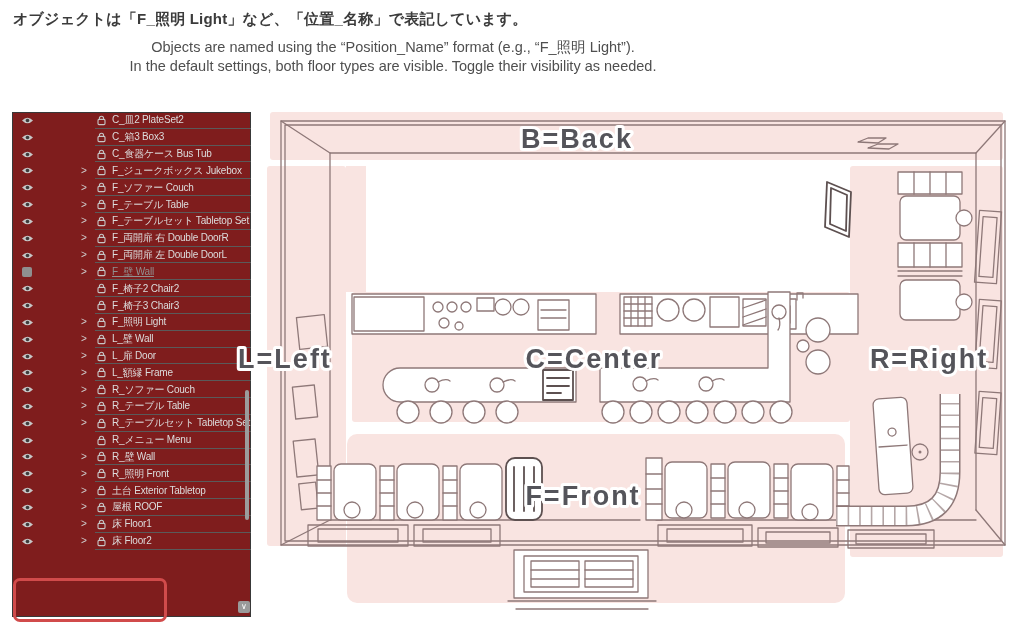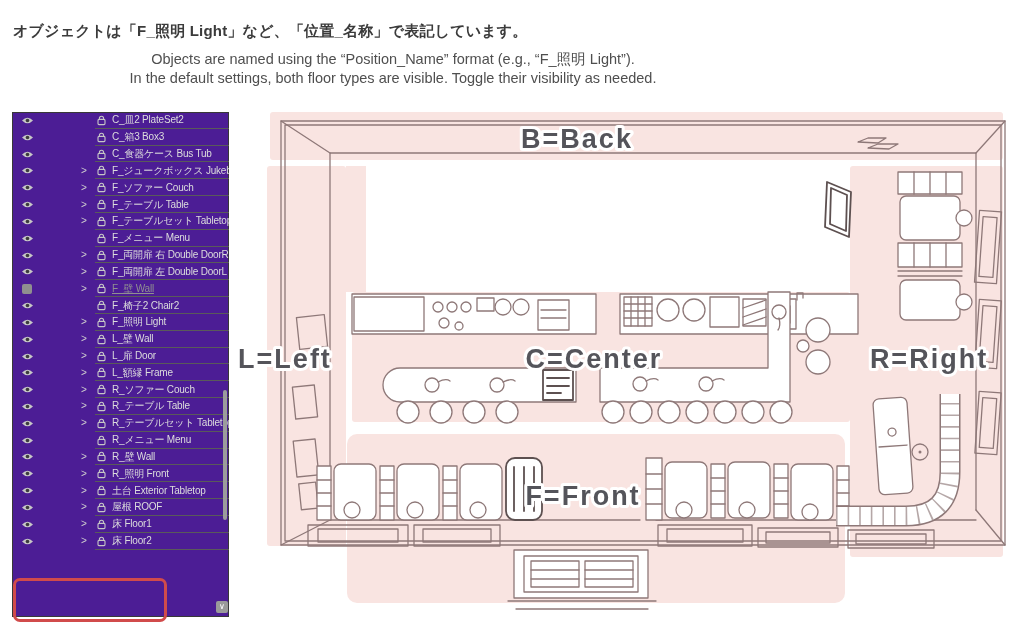--- a/index.html
+++ b/index.html
@@ -1,28 +1,28 @@
 <!DOCTYPE html>
 <html><head>
 <meta charset="utf-8">
 <style>
   html,body{margin:0;padding:0;}
   body{
     width:1024px;height:630px;position:relative;background:#ffffff;
     font-family:"Liberation Sans", sans-serif;overflow:hidden;
   }
   
-  .header{position:absolute;left:13px;top:20px;width:760px;}
+  .header{position:absolute;left:13px;top:8px;width:760px;}
   .jp{font-size:15px;font-weight:700;color:#3b3b3b;line-height:21px;letter-spacing:.2px;}
   .en{font-size:14.5px;font-weight:400;color:#4f4f4f;line-height:19px;margin-top:9px;text-align:center;}
   .jp div,.en div{white-space:nowrap;}
   
   .panel{
-    position:absolute;left:12px;top:112px;width:217px;height:505px;
-    background:#4c1d95;box-shadow:0 0 0 1px #383838 inset;
+    position:absolute;left:12px;top:112px;width:239px;height:505px;
+    background:#7f1d1d;box-shadow:0 0 0 1px #383838 inset;
   }
   .rows{position:absolute;inset:0;display:flex;flex-direction:column;}
   .row{position:relative;flex:0 0 16.83px;display:flex;align-items:center;}
   .row::after{content:"";position:absolute;left:83px;right:0;bottom:0;height:1px;background:#5a5a5a;}
   .eye,.eyebox{width:14px;display:inline-flex;justify-content:center;margin-left:8px;}
   .eyebox{display:none;}
   .eyebox i{width:10px;height:10px;border-radius:2px;background:#8f8f8f;display:block;}
   .row.off .eyebox{display:inline-flex;}
   .row.off .lbl{color:#909090;text-decoration:underline;}
   .chev{width:12px;margin-left:44px;color:#cfcfcf;font-size:10px;line-height:10px;text-align:center;}
@@ -184,37 +184,20 @@
     <span class="lbl">F_テーブルセット Tabletop Set</span>
   </div>
       <div class="row">
     <span class="eye">
       <svg width="13" height="9" viewBox="0 0 13 9">
         <path d="M1,4.5 Q6.5,-1.2 12,4.5 Q6.5,10.2 1,4.5 Z" fill="#c6c6c6"></path>
         <circle cx="6.5" cy="4.5" r="1.8" fill="#3c3c3c"></circle>
       </svg>
     </span>
 
-    <span class="chev" style="visibility: hidden;">&gt;</span>
-    <span class="lock">
-      <svg width="11" height="11" viewBox="0 0 11 11">
-        <path d="M3.4,4.6 V3.3 a2.1,2.1 0 0 1 4.2,0 V4.6" fill="none" stroke="#c6c6c6" stroke-width="1.1"></path>
-        <rect x="2" y="4.4" width="7" height="5.2" rx="1" fill="none" stroke="#c6c6c6" stroke-width="1.1"></rect>
-      </svg>
-    </span>
-    <span class="lbl">F_メニュー Menu</span>
-  </div>
-      <div class="row">
-    <span class="eye">
-      <svg width="13" height="9" viewBox="0 0 13 9">
-        <path d="M1,4.5 Q6.5,-1.2 12,4.5 Q6.5,10.2 1,4.5 Z" fill="#c6c6c6"></path>
-        <circle cx="6.5" cy="4.5" r="1.8" fill="#3c3c3c"></circle>
-      </svg>
-    </span>
-
     <span class="chev">&gt;</span>
     <span class="lock">
       <svg width="11" height="11" viewBox="0 0 11 11">
         <path d="M3.4,4.6 V3.3 a2.1,2.1 0 0 1 4.2,0 V4.6" fill="none" stroke="#c6c6c6" stroke-width="1.1"></path>
         <rect x="2" y="4.4" width="7" height="5.2" rx="1" fill="none" stroke="#c6c6c6" stroke-width="1.1"></rect>
       </svg>
     </span>
     <span class="lbl">F_両開扉 右 Double DoorR</span>
   </div>
       <div class="row">
@@ -257,20 +240,37 @@
     </span>
 
     <span class="chev" style="visibility: hidden;">&gt;</span>
     <span class="lock">
       <svg width="11" height="11" viewBox="0 0 11 11">
         <path d="M3.4,4.6 V3.3 a2.1,2.1 0 0 1 4.2,0 V4.6" fill="none" stroke="#c6c6c6" stroke-width="1.1"></path>
         <rect x="2" y="4.4" width="7" height="5.2" rx="1" fill="none" stroke="#c6c6c6" stroke-width="1.1"></rect>
       </svg>
     </span>
     <span class="lbl">F_椅子2 Chair2</span>
+  </div>
+      <div class="row">
+    <span class="eye">
+      <svg width="13" height="9" viewBox="0 0 13 9">
+        <path d="M1,4.5 Q6.5,-1.2 12,4.5 Q6.5,10.2 1,4.5 Z" fill="#c6c6c6"></path>
+        <circle cx="6.5" cy="4.5" r="1.8" fill="#3c3c3c"></circle>
+      </svg>
+    </span>
+
+    <span class="chev" style="visibility: hidden;">&gt;</span>
+    <span class="lock">
+      <svg width="11" height="11" viewBox="0 0 11 11">
+        <path d="M3.4,4.6 V3.3 a2.1,2.1 0 0 1 4.2,0 V4.6" fill="none" stroke="#c6c6c6" stroke-width="1.1"></path>
+        <rect x="2" y="4.4" width="7" height="5.2" rx="1" fill="none" stroke="#c6c6c6" stroke-width="1.1"></rect>
+      </svg>
+    </span>
+    <span class="lbl">F_椅子3 Chair3</span>
   </div>
       <div class="row">
     <span class="eye">
       <svg width="13" height="9" viewBox="0 0 13 9">
         <path d="M1,4.5 Q6.5,-1.2 12,4.5 Q6.5,10.2 1,4.5 Z" fill="#c6c6c6"></path>
         <circle cx="6.5" cy="4.5" r="1.8" fill="#3c3c3c"></circle>
       </svg>
     </span>
 
     <span class="chev">&gt;</span>

